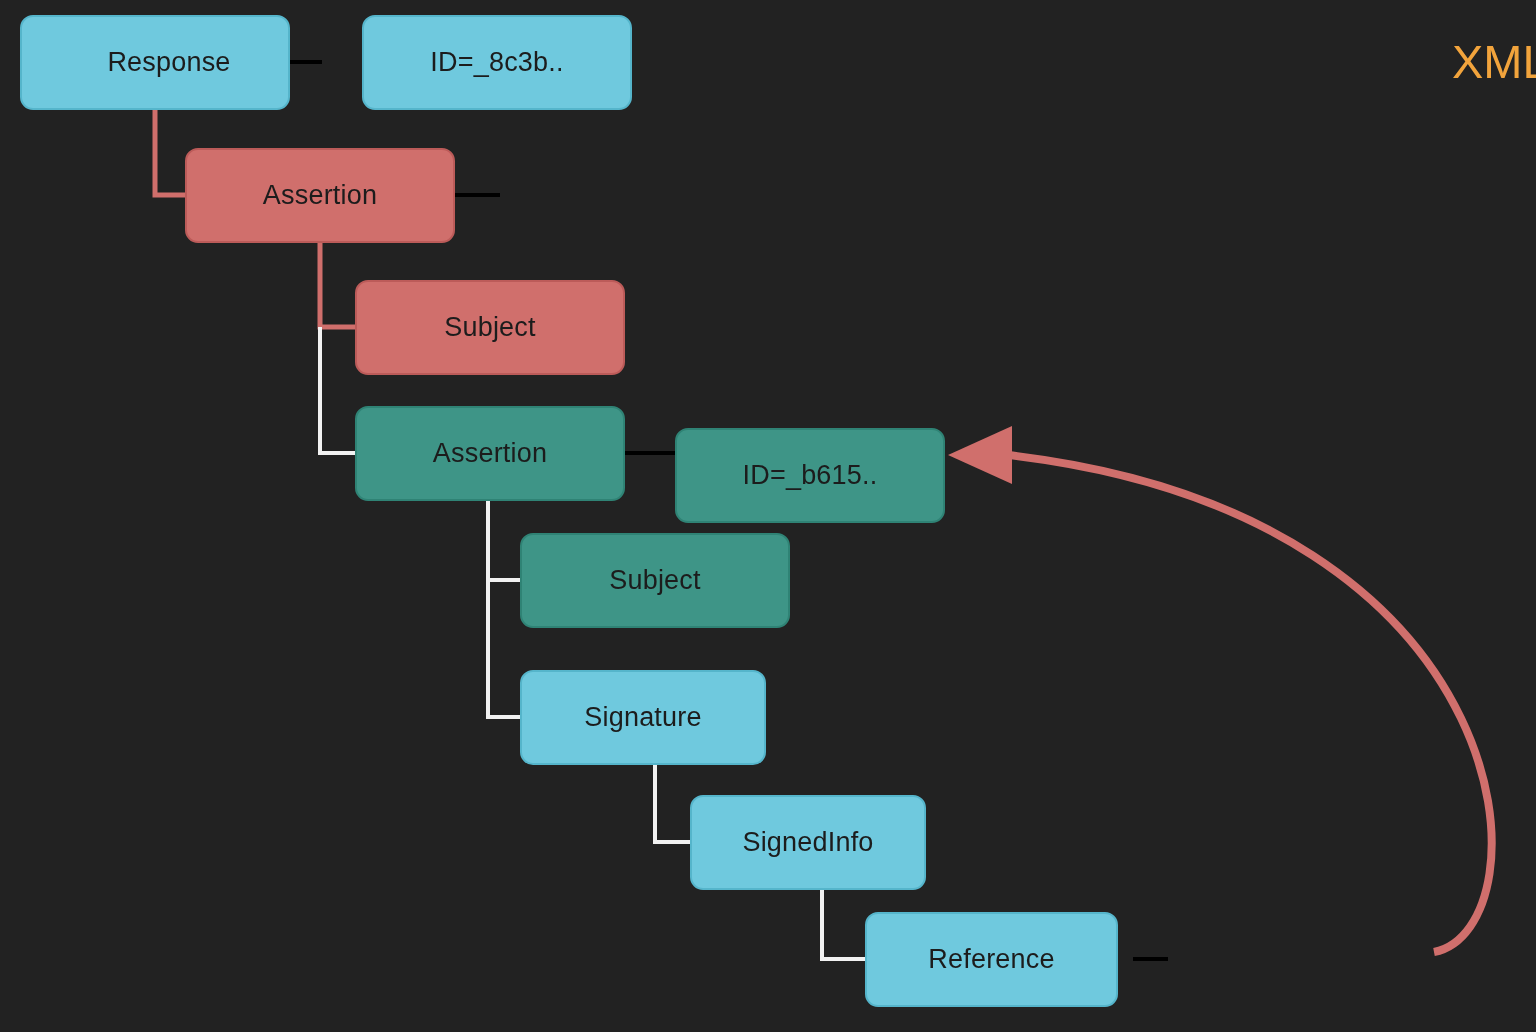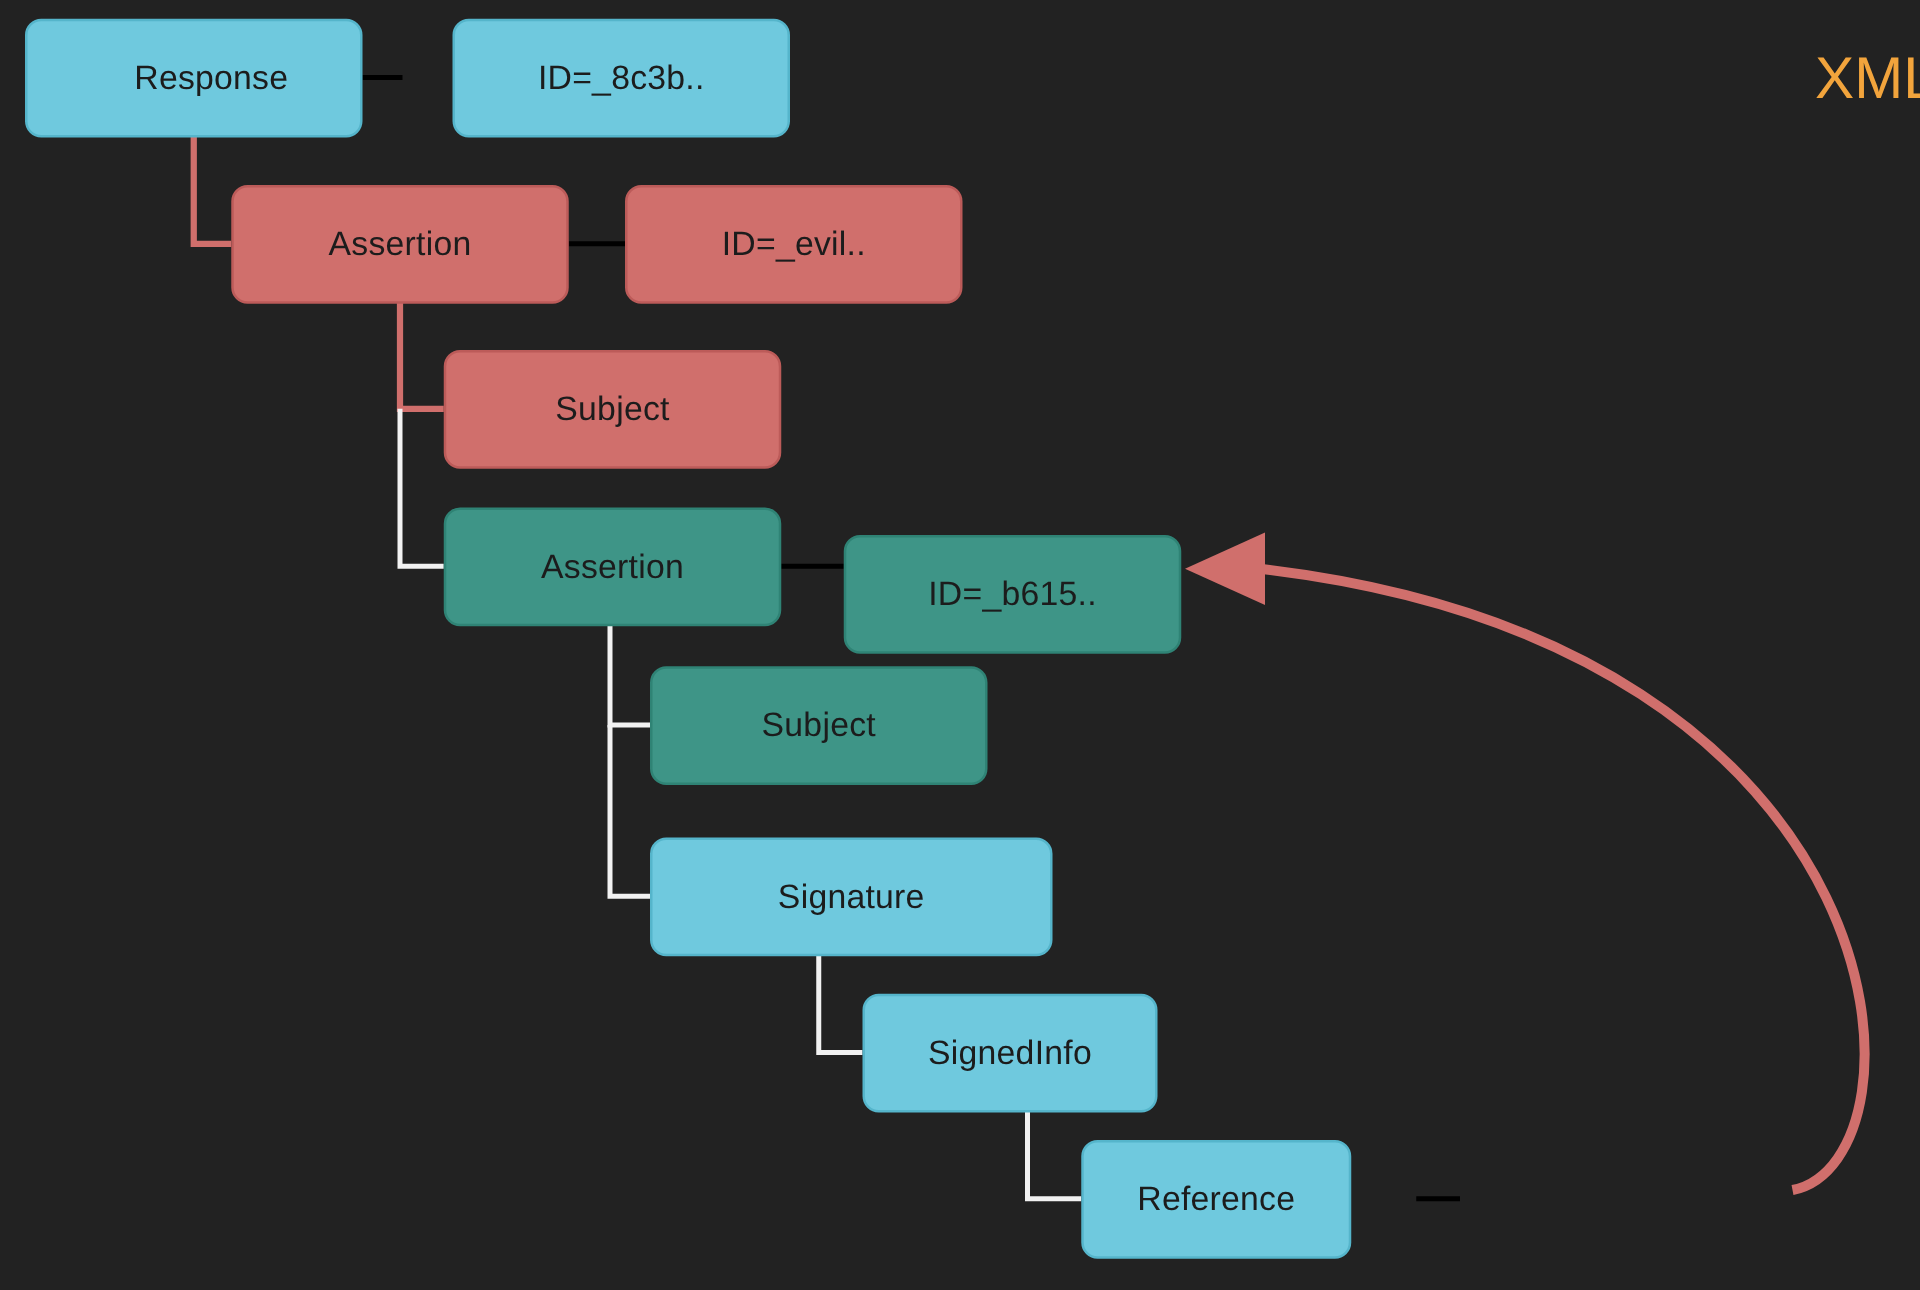--- a/index.html
+++ b/index.html
@@ -70,30 +70,29 @@
     <path d="M822 889 V959 H865" stroke="#F2F2F2" stroke-width="4" fill="none"></path>
 
     <path d="M1434 952 C 1548 930, 1534 516, 1008 455" stroke="#D06F6C" stroke-width="8" fill="none"></path>
     <polygon points="948,455 1012,426 1012,484" fill="#D06F6C"></polygon>
   </svg>
 
   <div class="node blue" style="left:20px; top:15px; width:270px;padding-left:28px;">Response</div>
   <div class="node blue" style="left:322px; top:15px; width:270px;margin-left:40px;">ID=_8c3b..</div>
 
   <div class="node red" style="left:185px; top:148px; width:270px;">Assertion</div>
-  <div class="node red" style="left:500px; top:148px; width:270px;">ID=_evil..</div>
 
   <div class="node red" style="left:355px; top:280px; width:270px;">Subject</div>
 
   <div class="node teal" style="left:355px; top:406px; width:270px;">Assertion</div>
   <div class="node teal" style="left:675px; top:428px; width:270px;">ID=_b615..</div>
 
   <div class="node teal" style="left:520px; top:533px; width:270px;">Subject</div>
 
-  <div class="node blue" style="left:520px; top:670px; width:322px;">Signature</div>
+  <div class="node blue" style="left:520px; top:670px; width:246px;">Signature</div>
 
   <div class="node blue" style="left:690px; top:795px; width:236px;">SignedInfo</div>
 
-  <div class="node blue" style="left:865px; top:912px; width:216px;">Reference</div>
+  <div class="node blue" style="left:865px; top:912px; width:253px;">Reference</div>
 
   <div class="diagram-title">XML</div>
 
 </div>
 
 </body></html>

